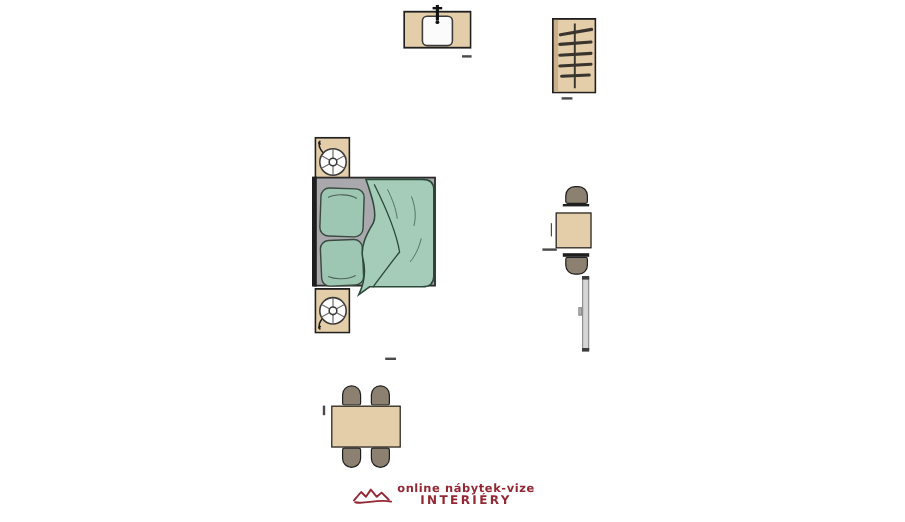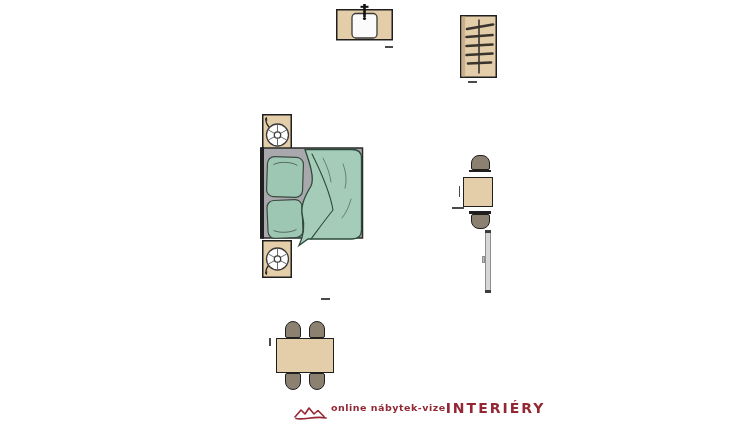--- a/index.html
+++ b/index.html
@@ -24,23 +24,23 @@
   .s-cord{fill:none;stroke:var(--outline);stroke-width:1.2;stroke-linecap:round;}
   .s-metal{stroke:var(--metal);stroke-width:2.6;stroke-linecap:round;}
   .s-rail{stroke:var(--metal);stroke-width:1.6;}
   .f-basin{fill:var(--basin);stroke:#3b3b3b;stroke-width:1.3;}
   .f-dark{fill:#111111;}
   .radiator-body{background:var(--radiator);border:1px solid var(--radiator_edge);}
   .radiator-cap{background:#3c3c3c;}
   .radiator-notch{background:#bdbdbd;border:1px solid var(--radiator_edge);}
   .watermark{display:flex;align-items:flex-start;gap:3px;color:var(--watermark);filter:blur(0.5px);opacity:.95;}
   .wm-icon{flex:0 0 auto;margin-top:3px;}
-  .wm-lines{display:flex;flex-direction:row;align-items:center;}
+  .wm-lines{display:flex;flex-direction:column;align-items:center;}
   .wm-line1{font-size:9.5px;font-weight:bold;letter-spacing:0.5px;white-space:nowrap;line-height:11px;}
-  .wm-line2{font-size:14px;font-weight:bold;letter-spacing:2px;white-space:nowrap;line-height:10px;}
+  .wm-line2{font-size:10px;font-weight:bold;letter-spacing:2px;white-space:nowrap;line-height:10px;}
   .s-red{fill:none;stroke:var(--watermark);stroke-width:1.6;stroke-linecap:round;stroke-linejoin:round;}
 </style>
 </head>
 <body>
 
 <div class="canvas">
 
   <div class="abs" style="left:336px;top:4px;">
     <svg width="57" height="37">
       <rect class="f-wood" x="0.75" y="5.75" width="55.5" height="30"></rect>

